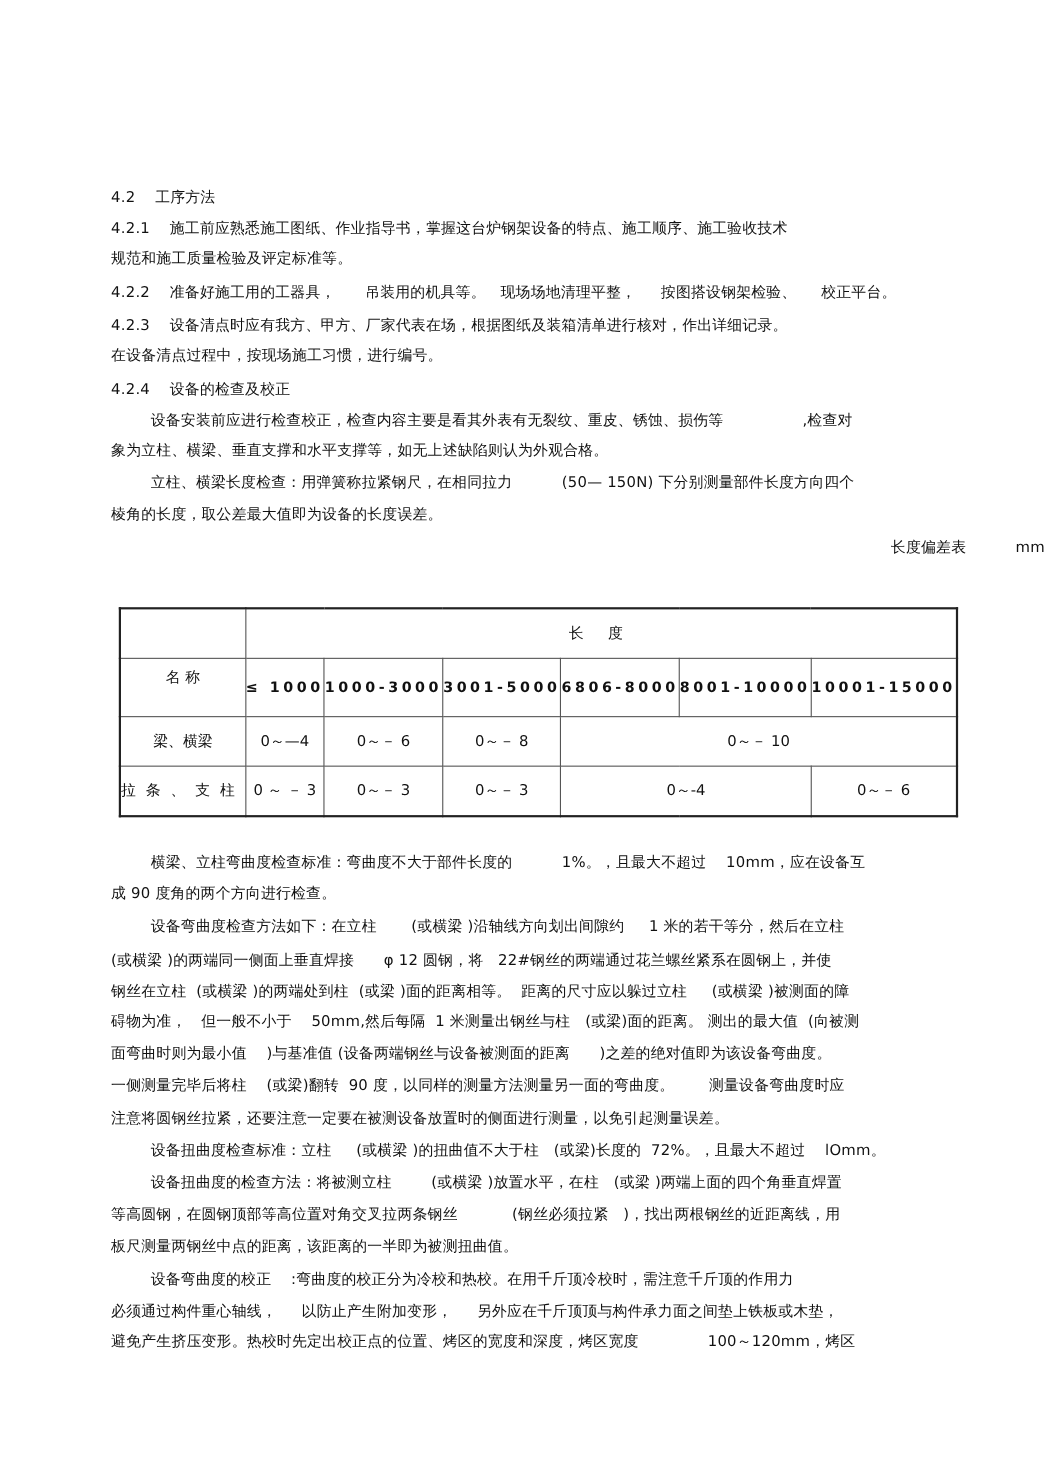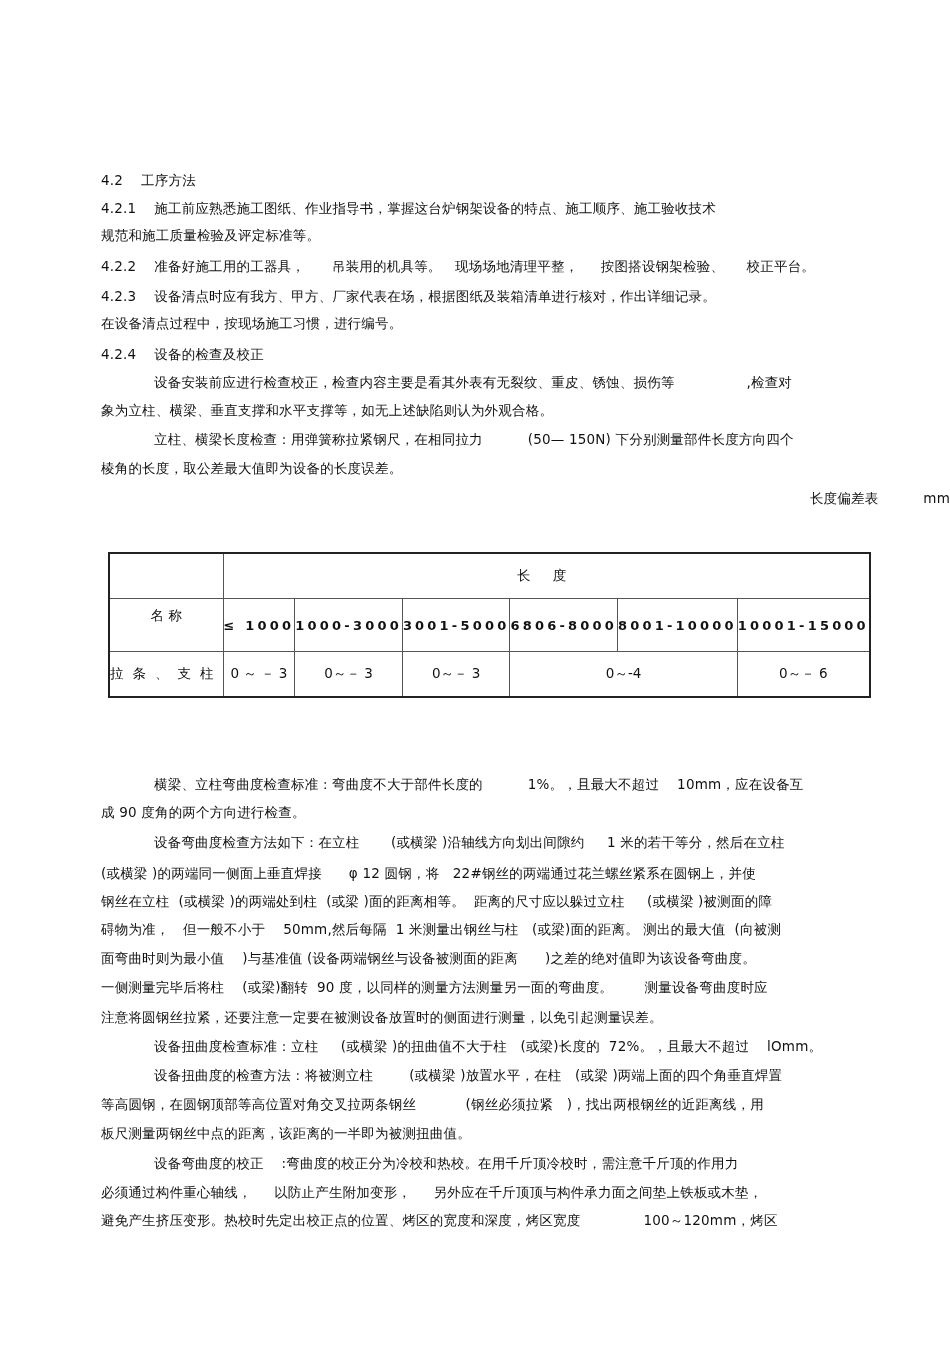--- a/index.html
+++ b/index.html
@@ -6,21 +6,21 @@
   body {
     width: 950px; height: 1345px; position: relative; overflow: hidden;
     font-family: "DejaVu Sans", "Liberation Sans", sans-serif;
     color: #111;
   }
   .line {
     position: absolute; left: 101px;
     font-size: 13.5px; line-height: 18px; white-space: pre;
     letter-spacing: 0.2px;
   }
-  .indent { left: 154px; }
+  .indent { left: 137px; }
   .center { left: 0; width: 950px; text-align: right; }
   table.dev {
     position: absolute; left: 108px; top: 511px;
     border-collapse: collapse; width: 762px;
     font-size: 13.5px;
     margin-top: 41px;
   }
   table.dev td {
     border: 1px solid #555; text-align: center; padding: 0;
     height: 44px; white-space: nowrap; overflow: hidden;
@@ -63,20 +63,27 @@
   <tr>
     <td style="vertical-align:top;padding-top:8px"><span>名      称</span></td>
     <td class="range">≤ 1000</td>
     <td class="range">1000-3000</td>
     <td class="range">3001-5000</td>
     <td class="range">6806-8000</td>
     <td class="range">8001-10000</td>
     <td class="range">10001-15000</td>
   </tr>
   <tr>
+    <td>梁、横梁</td>
+    <td>0～—4</td>
+    <td>0～－ 6</td>
+    <td>0～－ 8</td>
+    <td colspan="3">0～－ 10</td>
+  </tr>
+  <tr>
     <td class="spaced2">拉条、支柱</td>
     <td>0 ～ － 3</td>
     <td>0～－ 3</td>
     <td>0～－ 3</td>
     <td colspan="2">0～-4</td>
     <td>0～－ 6</td>
   </tr>
 </tbody>
   </table>
 

